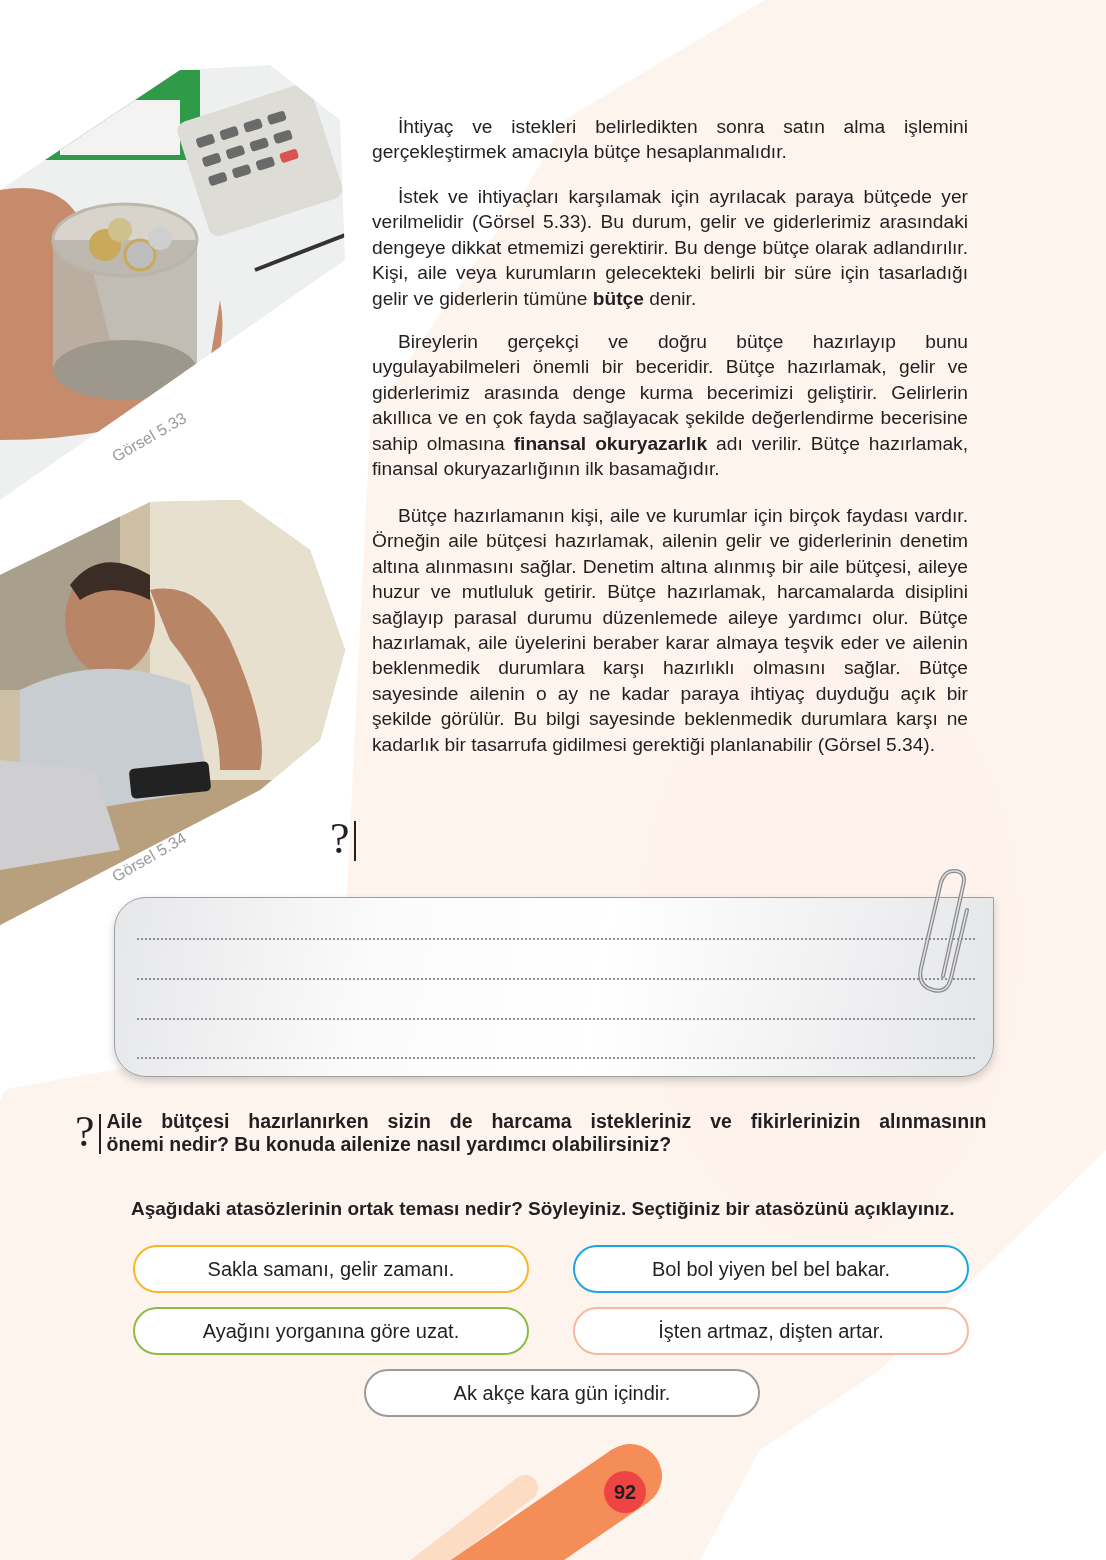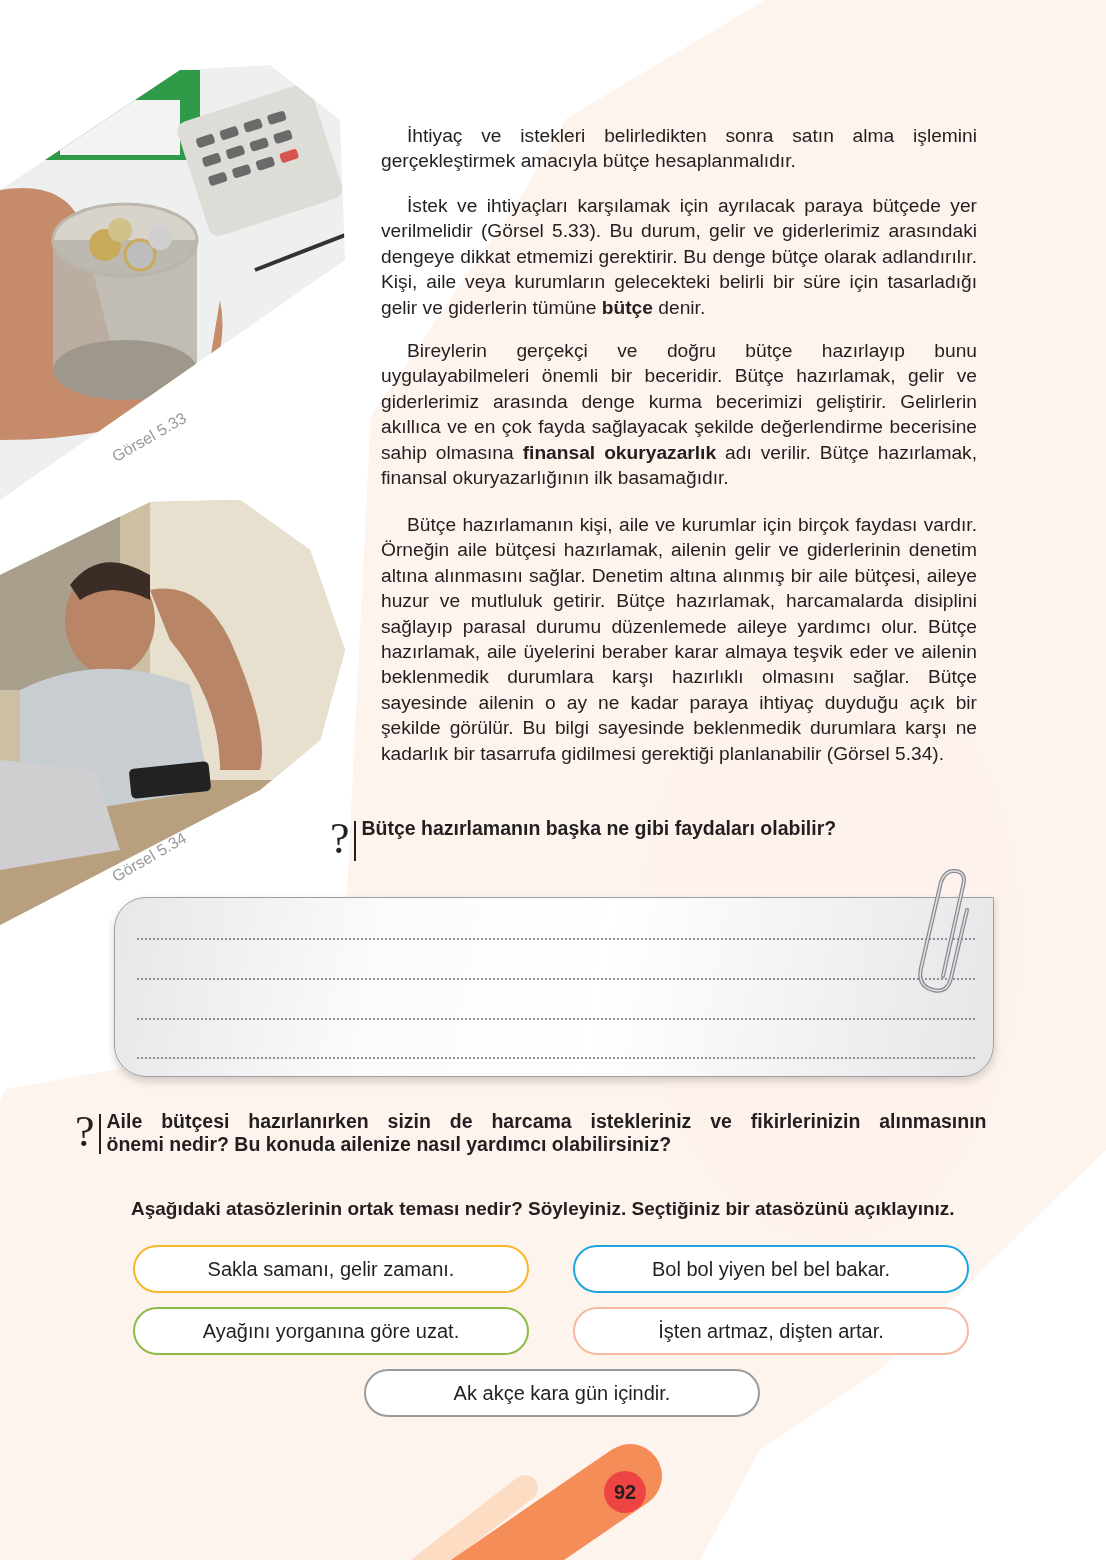--- a/index.html
+++ b/index.html
@@ -2,21 +2,21 @@
 <html><head>
 <meta charset="utf-8">
 <style>
   html, body { margin:0; padding:0; }
   body { width:1106px; height:1560px; position:relative; overflow:hidden; background:#ffffff;
          font-family:"Liberation Sans", sans-serif; color:#231f20; }
   .bg-layer { position:absolute; inset:0; z-index:0; }
   .content { position:absolute; z-index:2; }
 
   .para { position:absolute; left:368px; width:596px; font-size:19.2px; line-height:25.4px;
-          text-align:justify; text-indent:26px; margin:13px; }
+          text-align:justify; text-indent:26px; margin:4px; }
   .para b { font-weight:bold; }
 
   .photo { position:absolute; overflow:hidden; }
   .caption { position:absolute; color:#9a9a9a; font-size:16px; transform:rotate(-30deg); transform-origin:left bottom; white-space:nowrap; }
 
   .q-block { position:absolute; display:flex; align-items:flex-start; }
   .q-mark { font-family:"Liberation Serif", serif; font-size:44px; line-height:40px; color:#231f20; width:22px; margin-top:2px; }
   .q-bar { width:1.5px; background:#231f20; height:40px; margin:4px 6px 0 2px; }
   .q-text { font-weight:bold; font-size:19.5px; line-height:23px; }
 
@@ -109,21 +109,20 @@
 <p class="para content" style="top:325px;">
   <span>Bireylerin gerçekçi ve doğru bütçe hazırlayıp bunu uygulayabilmeleri önemli bir beceridir. Bütçe hazırlamak, gelir ve giderlerimiz arasında denge kurma becerimizi geliştirir. Gelirlerin akıllıca ve en çok fayda sağlayacak şekilde değerlendirme becerisine sahip olmasına </span><b>finansal okuryazarlık</b><span> adı verilir. Bütçe hazırlamak, finansal okuryazarlığının ilk basamağıdır.</span>
 </p>
 
 <p class="para content" style="top:499px;">Bütçe hazırlamanın kişi, aile ve kurumlar için birçok faydası vardır. Örneğin aile bütçesi hazırlamak, ailenin gelir ve giderlerinin denetim altına alınmasını sağlar. Denetim altına alınmış bir aile bütçesi, aileye huzur ve mutluluk getirir. Bütçe hazırlamak, harcamalarda disiplini sağlayıp parasal durumu düzenlemede aileye yardımcı olur. Bütçe hazırlamak, aile üyelerini beraber karar almaya teşvik eder ve ailenin beklenmedik durumlara karşı hazırlıklı olmasını sağlar. Bütçe sayesinde ailenin o ay ne kadar paraya ihtiyaç duyduğu açık bir şekilde görülür. Bu bilgi sayesinde beklenmedik durumlara karşı ne kadarlık bir tasarrufa gidilmesi gerektiği planlanabilir (Görsel 5.34).</p>
 
 <div class="q-block content" style="left:330px; top:817px;">
   <span class="q-mark">?</span>
   <span class="q-bar"></span>
   <div class="q-text">
-    <div>Bütçe hazırlamanın başka ne gibi faydaları olabilir?</div>
   </div>
 </div>
 
 <div class="note content">
   <div class="note-line" style="top:40px;"></div>
   <div class="note-line" style="top:80px;"></div>
   <div class="note-line" style="top:120px;"></div>
   <div class="note-line" style="top:159px;"></div>
 </div>
 <svg class="content" style="left:915px; top:868px;" width="70" height="130" viewBox="0 0 70 130">

